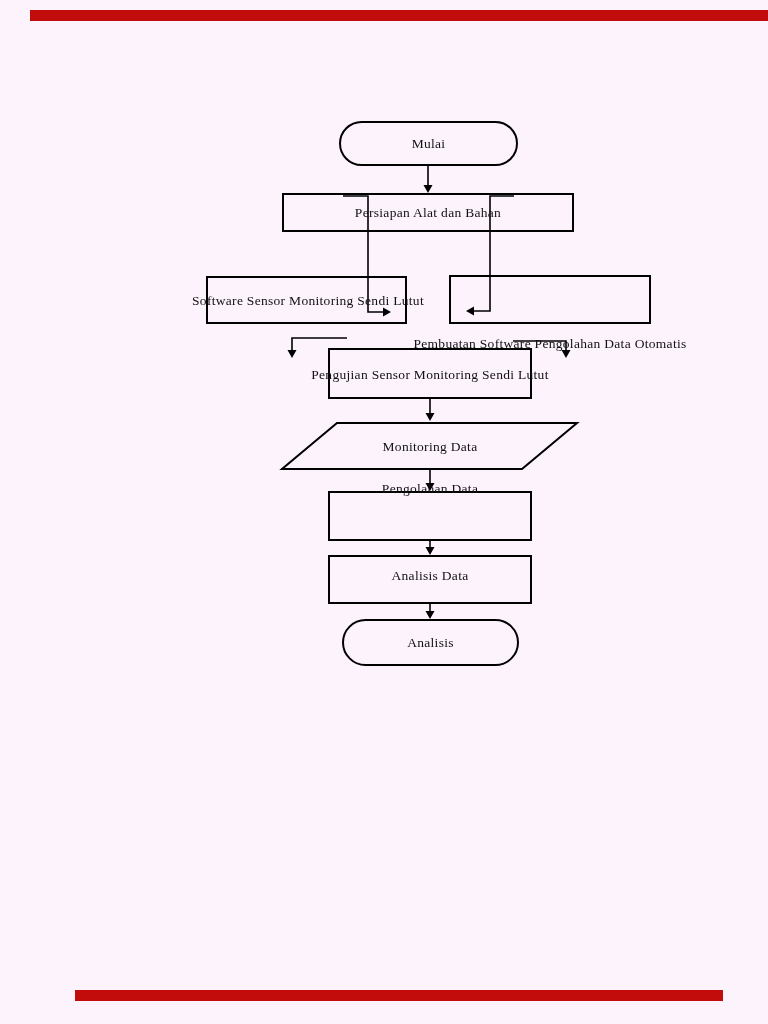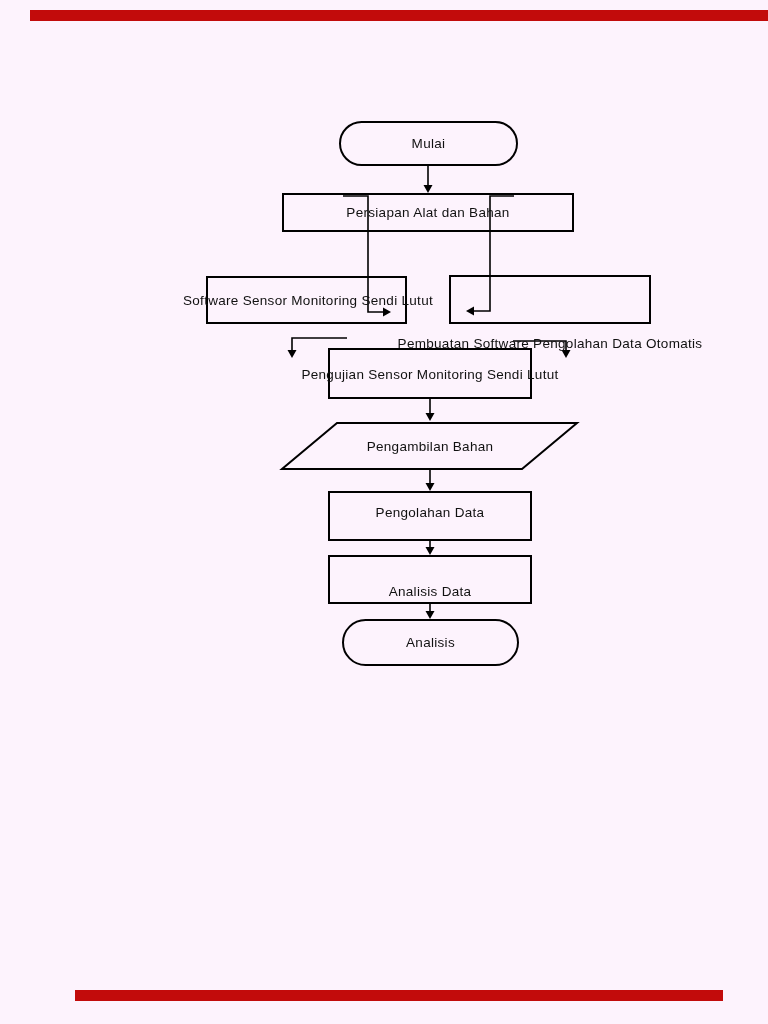--- a/index.html
+++ b/index.html
@@ -2,21 +2,21 @@
 <html><head>
 <meta charset="utf-8">
 <style>
   html, body { margin: 0; padding: 0; }
   .page {
     position: relative;
     width: 768px;
     height: 1024px;
     background: #fdf3fd;
     overflow: hidden;
-    font-family: Liberation Sans, sans-serif;
+    font-family: Liberation Serif, serif;
   }
   .red-rule {
     position: absolute;
     background: #c20b0b;
   }
   .red-rule.top { left: 30px; top: 10px; width: 738px; height: 11px; }
   .red-rule.bottom { left: 75px; top: 990px; width: 648px; height: 11px; }
   svg.chart-layer {
     position: absolute;
     left: 0; top: 0;
@@ -79,18 +79,18 @@
       <polygon points="425.5,547 434.5,547 430,555"></polygon>
       <polygon points="425.5,611 434.5,611 430,619"></polygon>
     </g>
   </svg>
 
   <div class="node-label" style="left:428.5px; top:143.5px;">Mulai</div>
   <div class="node-label" style="left:428px; top:213px;text-align:right;">Persiapan Alat dan Bahan</div>
   <div class="node-label" style="left:308px; top:300.5px;">Software Sensor Monitoring Sendi Lutut</div>
   <div class="node-label" style="left:550px; top:300px;margin-top:44px;">Pembuatan Software Pengolahan Data Otomatis</div>
   <div class="node-label" style="left:430px; top:375px;text-align:center;">Pengujian Sensor Monitoring Sendi Lutut</div>
-  <div class="node-label" style="left:430px; top:447px;">Pengambilan Bahan</div>
-  <div class="node-label" style="left:430px; top:513px;">Pengolahan Data</div>
-  <div class="node-label" style="left:430px; top:592px;">Analisis Data</div>
+  <div class="node-label" style="left:430px; top:447px;">Monitoring Data</div>
+  <div class="node-label" style="left:430px; top:489px;">Pengolahan Data</div>
+  <div class="node-label" style="left:430px; top:576px;">Analisis Data</div>
   <div class="node-label" style="left:430.5px; top:643px;">Analisis</div>
 
 </div>
 
 </body></html>

